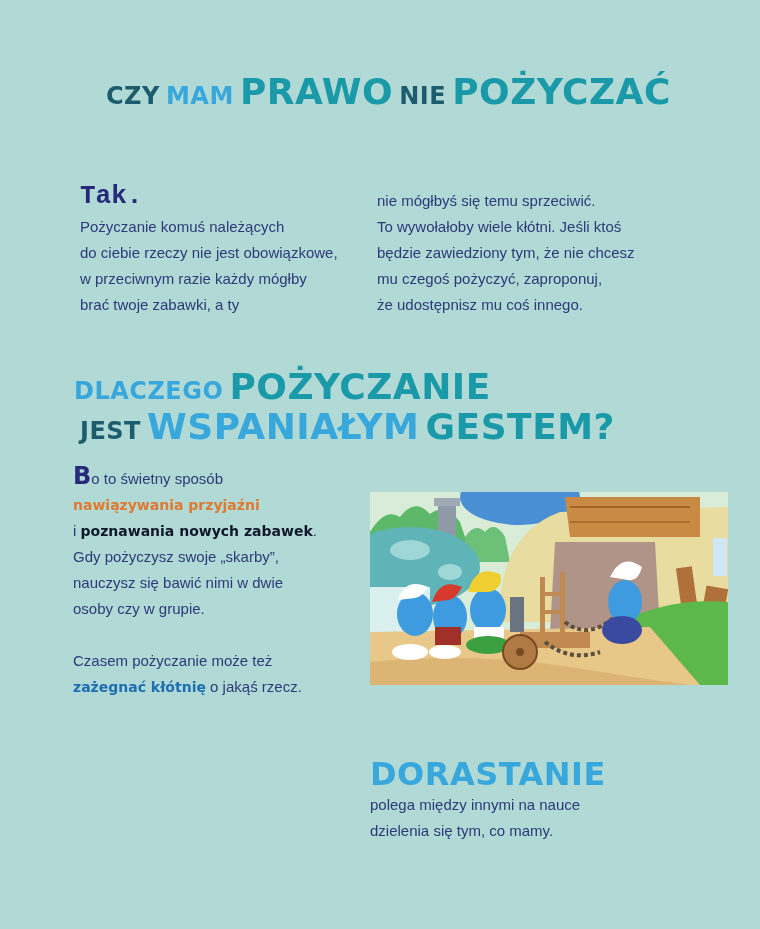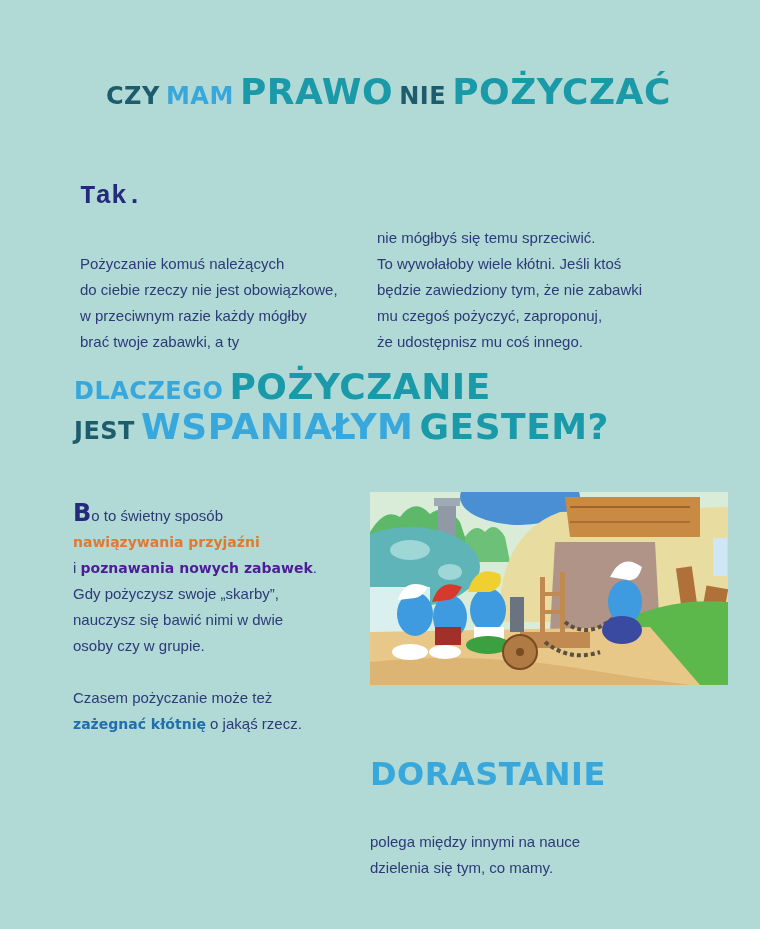--- a/index.html
+++ b/index.html
@@ -25,35 +25,34 @@
     .teal { color: #1a9aa8; }
     .sm { font-size: 24px; }
     .lg { font-size: 36px; }
     .body-text {
       position: absolute;
       color: #2c3a78;
       font-family: "Liberation Sans", sans-serif;
       font-size: 15px;
       line-height: 26px;
       white-space: nowrap;
-      margin-top: 37px;
     }
     .body-text .line { display: block; }
     .tak {
       position: absolute; left: 80px; top: 181px;
       font-family: Liberation Mono, monospace;
       font-weight: bold; font-size: 26px; color: #262a7a;
     }
     .dropcap {
       font-family: "DejaVu Sans", sans-serif;
       font-weight: bold; font-size: 24px; color: #262a7a;
       line-height: 1;
     }
     .hl-orange { color: #e07a30; font-weight: bold; font-family: "DejaVu Sans", sans-serif; font-size: 14px; }
-    .hl-red { color: #4c1d95; font-weight: bold; font-family: "DejaVu Sans", sans-serif; font-size: 14px; }
+    .hl-red { color: #0f172a; font-weight: bold; font-family: "DejaVu Sans", sans-serif; font-size: 14px; }
     .hl-blue { color: #1f6fb0; font-weight: bold; font-family: "DejaVu Sans", sans-serif; font-size: 14px; }
     .illustration {
       position: absolute; left: 370px; top: 492px; width: 358px; height: 193px;
       overflow: hidden;
     }
     .dorastanie {
       position: absolute; left: 370px; top: 755px;
       font-family: "DejaVu Sans", sans-serif; font-weight: bold;
       font-size: 32px; color: #38a8dc; letter-spacing: 0.5px;
     }
@@ -76,30 +75,30 @@
   <div class="body-text" style="left:80px; top:214px;">
     <span class="line">Pożyczanie komuś należących</span>
     <span class="line">do ciebie rzeczy nie jest obowiązkowe,</span>
     <span class="line">w przeciwnym razie każdy mógłby</span>
     <span class="line">brać twoje zabawki, a ty</span>
   </div>
 
   <div class="body-text" style="left:377px; top:188px;">
     <span class="line">nie mógłbyś się temu sprzeciwić.</span>
     <span class="line">To wywołałoby wiele kłótni. Jeśli ktoś</span>
-    <span class="line">będzie zawiedziony tym, że nie zabawki</span>
+    <span class="line">będzie zawiedziony tym, że nie chcesz</span>
     <span class="line">mu czegoś pożyczyć, zaproponuj,</span>
     <span class="line">że udostępnisz mu coś innego.</span>
   </div>
 
   <div class="heading" style="left:74px; top:369px;">
     <span class="w light sm">DLACZEGO</span>
     <span class="w teal lg">POŻYCZANIE</span>
   </div>
-  <div class="heading" style="left:74px; top:409px;text-align:center;">
+  <div class="heading" style="left:80px; top:409px;text-align:center;">
     <span class="w dark sm">JEST</span>
     <span class="w light lg">WSPANIAŁYM</span>
     <span class="w teal lg">GESTEM?</span>
   </div>
 
   <div class="body-text" style="left:73px; top:464px;">
     <span class="line">
       <span class="dropcap">B</span><span>o to świetny sposób</span>
     </span>
     <span class="line">

